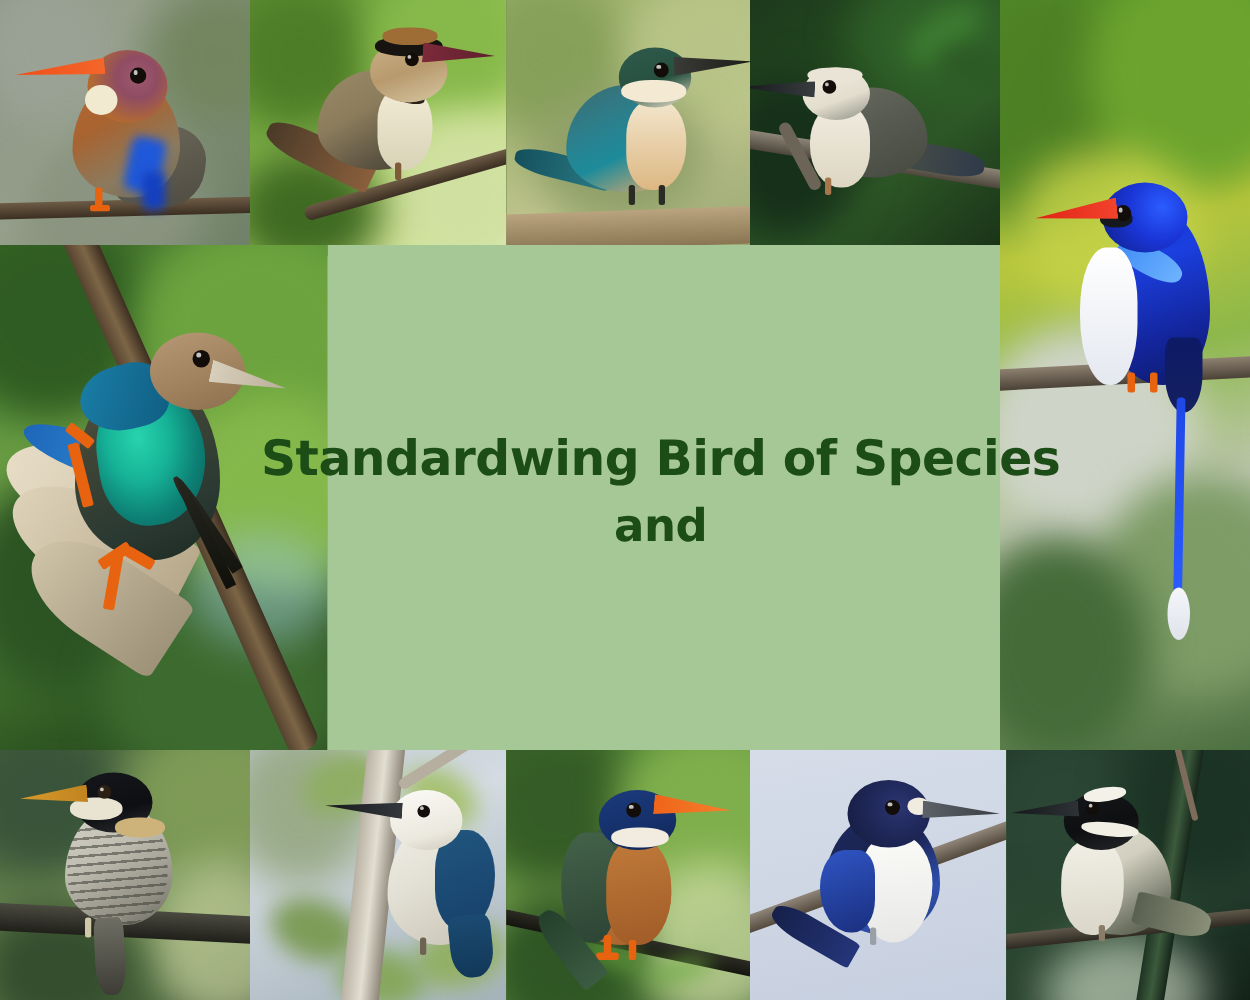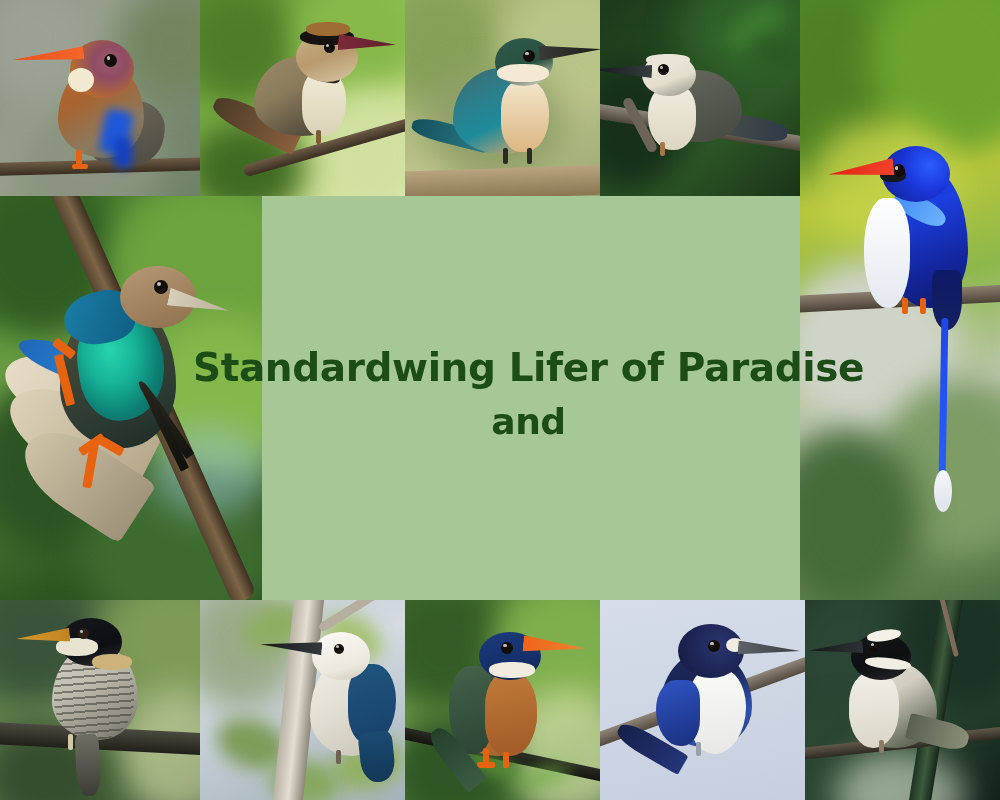--- a/index.html
+++ b/index.html
@@ -305,17 +305,17 @@
       <div style="position:absolute;left:44px;top:2px;width:34px;height:11px;background:#f4f2e8;border-radius:45%;transform:rotate(-8deg);"></div>
       <div style="position:absolute;left:42px;top:30px;width:46px;height:11px;background:#f1efe4;border-radius:45%;transform:rotate(6deg);"></div>
       <div class="eye" style="left:46px;top:14px;width:10px;height:10px;"></div>
       <div class="bill" style="left:-14px;top:14px;width:54px;height:13px;background:linear-gradient(90deg,#15181a,#2e3236);clip-path:polygon(0 50%,100% 0,100% 100%);transform:rotate(-4deg);"></div>
       <div class="leg" style="left:56px;top:112px;width:5px;height:13px;background:#8a7c66;"></div>
       <div class="tail" style="left:84px;top:92px;width:62px;height:26px;background:linear-gradient(90deg,#5a6050,#8a8f78);border-radius:8% 40% 40% 8%;transform:rotate(14deg);"></div>
     </div>
   </div>
 
   <div id="textpanel">
-    <div class="ln l2">Standardwing Lifer of Paradise</div>
+    <div class="ln l2">Standardwing Bird of Species</div>
     <div class="ln l3">and</div>
   </div>
 
 </div>
 
 </body></html>

